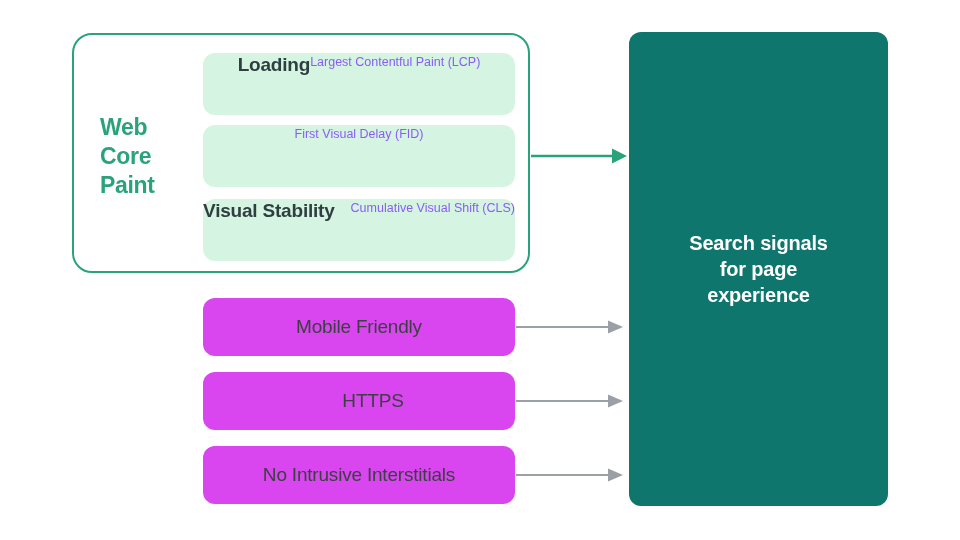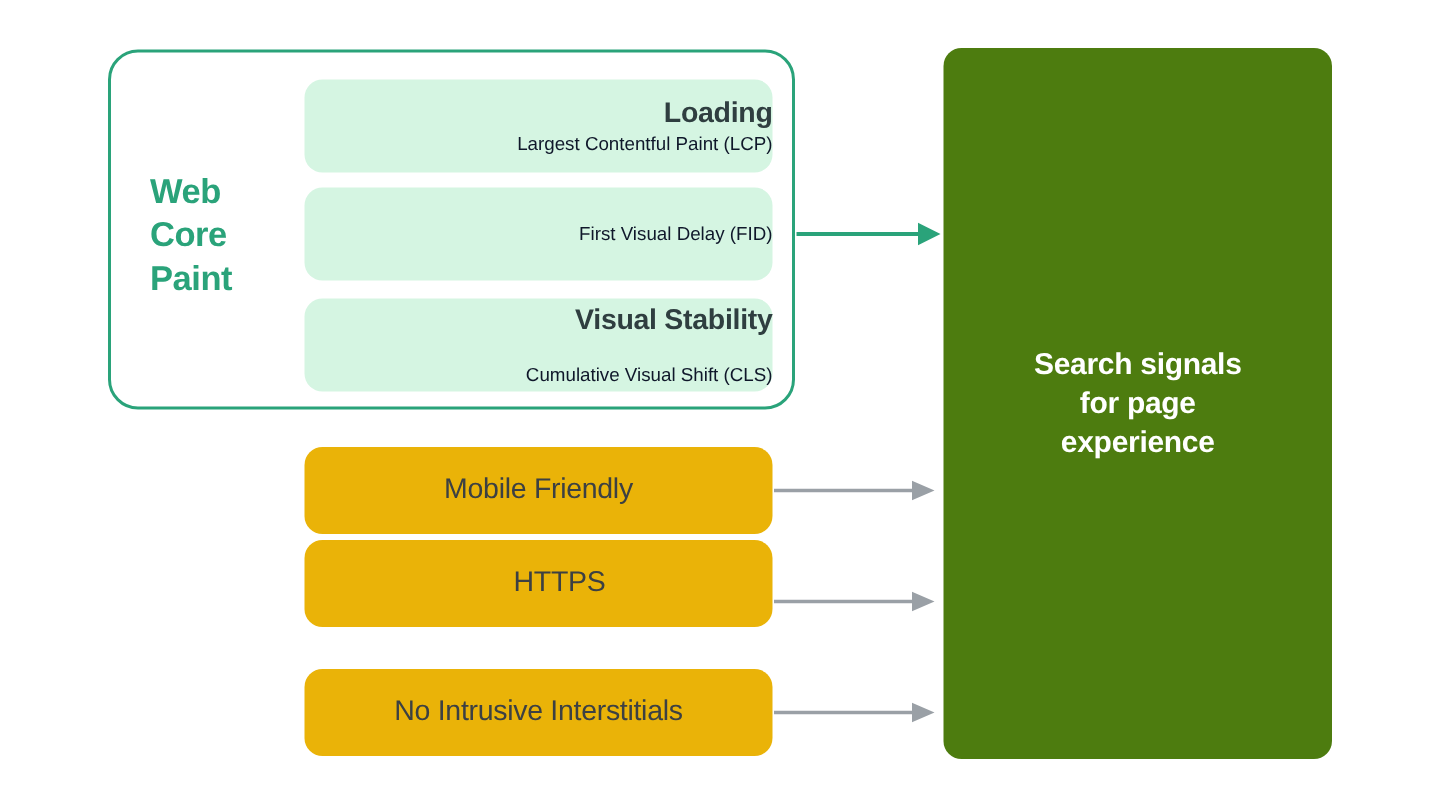--- a/index.html
+++ b/index.html
@@ -48,76 +48,76 @@
 
   
   .metric-card {
     position: absolute;
     left: 203px;
     width: 312px;
     height: 62px;
     background: #D5F5E2;
     border-radius: 12px;
     display: flex;
-    flex-direction: column;
-    align-items: flex-end;
+    flex-direction: row;
+    align-items: flex-start;
     justify-content: center;
     box-sizing: border-box;
   }
   .metric-card.m1 { top: 53px; }
   .metric-card.m2 { top: 125px; }
   .metric-card.m3 { top: 199px; gap: 16px; }
 
   .metric-title {
     font-size: 19px;
     font-weight: bold;
     color: #2F3E40;
     letter-spacing: -0.2px;
     line-height: 23px;
   }
   .metric-sub {
     font-size: 12.5px;
     font-weight: normal;
-    color: #0f172a;
+    color: #8b5cf6;
     line-height: 17px;
     margin-top: 1px;
   }
 
   
   .signal-box {
     position: absolute;
     left: 203px;
     width: 312px;
     height: 58px;
-    background: #eab308;
+    background: #d946ef;
     border-radius: 12px;
     display: flex;
     align-items: center;
     justify-content: center;
     box-sizing: border-box;
   }
   .signal-box.s1 { top: 298px; }
-  .signal-box.s2 { top: 360px; padding-left: 28px; }
+  .signal-box.s2 { top: 372px; padding-left: 28px; }
   .signal-box.s3 { top: 446px; }
 
   .signal-label {
     font-size: 19px;
     font-weight: normal;
     color: #3C4043;
     letter-spacing: -0.2px;
   }
 
   
   .blue-panel {
     position: absolute;
     left: 629px;
     top: 32px;
     width: 259px;
     height: 474px;
-    background: #4d7c0f;
+    background: #0f766e;
     border-radius: 12px;
     display: flex;
     align-items: center;
     justify-content: center;
   }
   .blue-panel-text {
     color: #ffffff;
     font-size: 20px;
     font-weight: bold;
     line-height: 26px;

